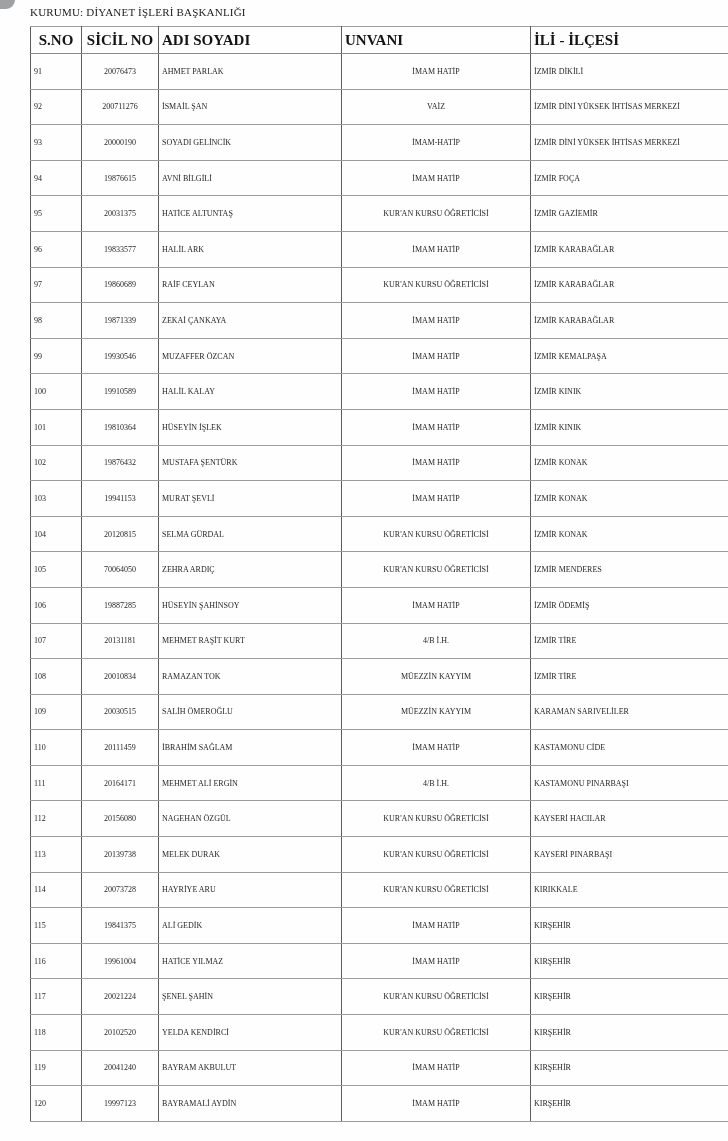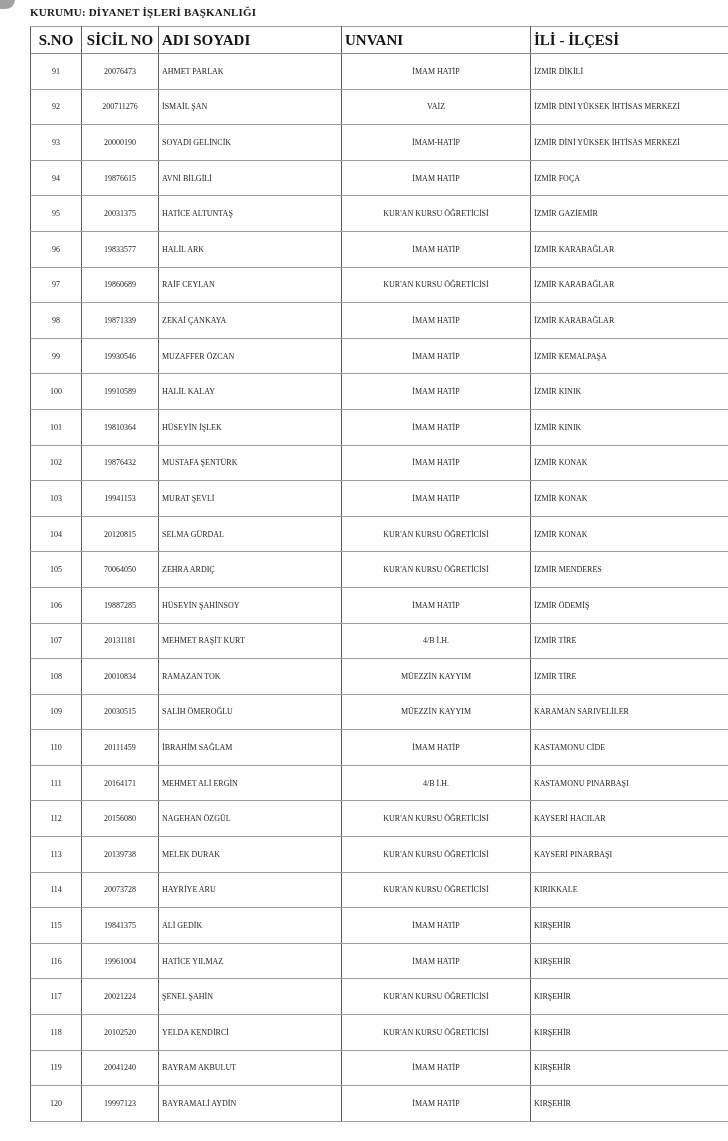--- a/index.html
+++ b/index.html
@@ -24,21 +24,21 @@
     width: 15px; height: 9px;
     background: #8f9093;
     border-bottom-right-radius: 9px;
     opacity: .85;
   }
   .doc-title {
     position: absolute;
     left: 30px;
     top: 6px;
     font-size: 11px;
-    font-weight: bold;
+    font-weight: normal;
     letter-spacing: .2px;
     color: #1b1b1b;
   }
   table.personnel {
     position: absolute;
     left: 30px;
     top: 26px;
     border-collapse: collapse;
     table-layout: fixed;
     width: 676px;
@@ -57,21 +57,21 @@
     font-weight: normal;
   }
   table.personnel thead th {
     height: 26px;
     font-weight: bold;
     font-size: 15px;
     color: #141414;
     border-bottom: 1.4px solid #8a8a8a;
   }
   table.personnel tbody td { height: 34.6px; }
-  .col-no    { width: 44px;  text-align: center; }
+  .col-no    { width: 44px;  text-align: left; }
   .col-sicil { width: 70px;  text-align: center; }
   .col-name  { width: 176px; text-align: left; border-radius: 13px; }
   .col-unvan { width: 182px; text-align: center; }
   .col-ili   { width: 196px; text-align: left; }
   th.col-no, th.col-sicil { text-align: center; }
   th.col-name, th.col-unvan, th.col-ili { text-align: left; }
 </style>
 </head>
 <body>
 

